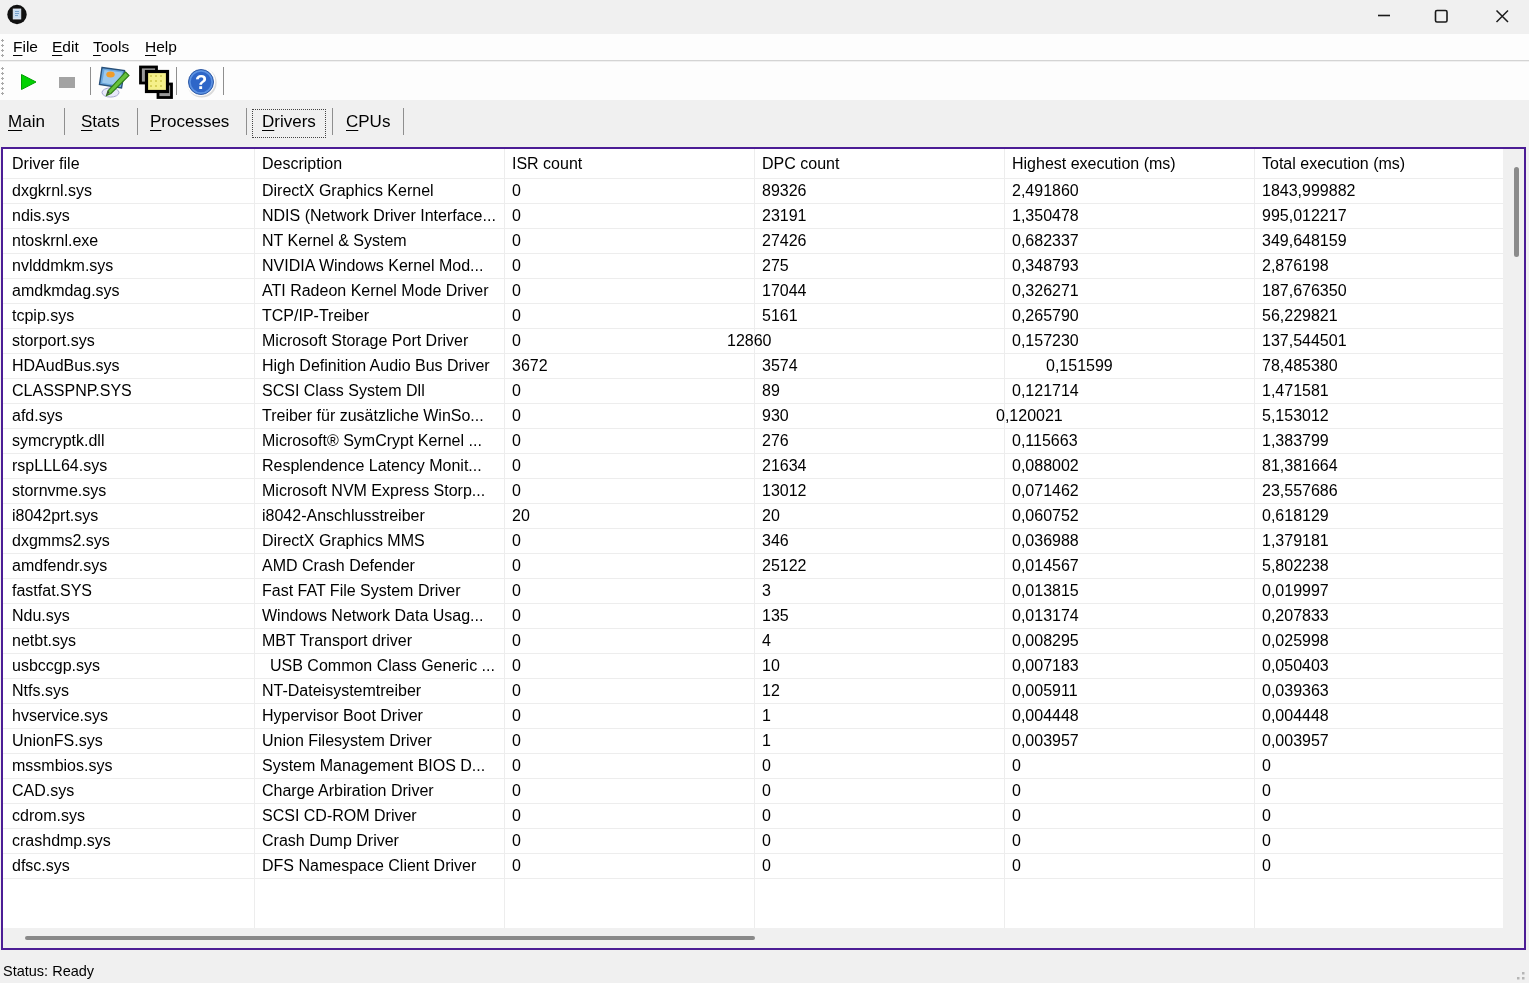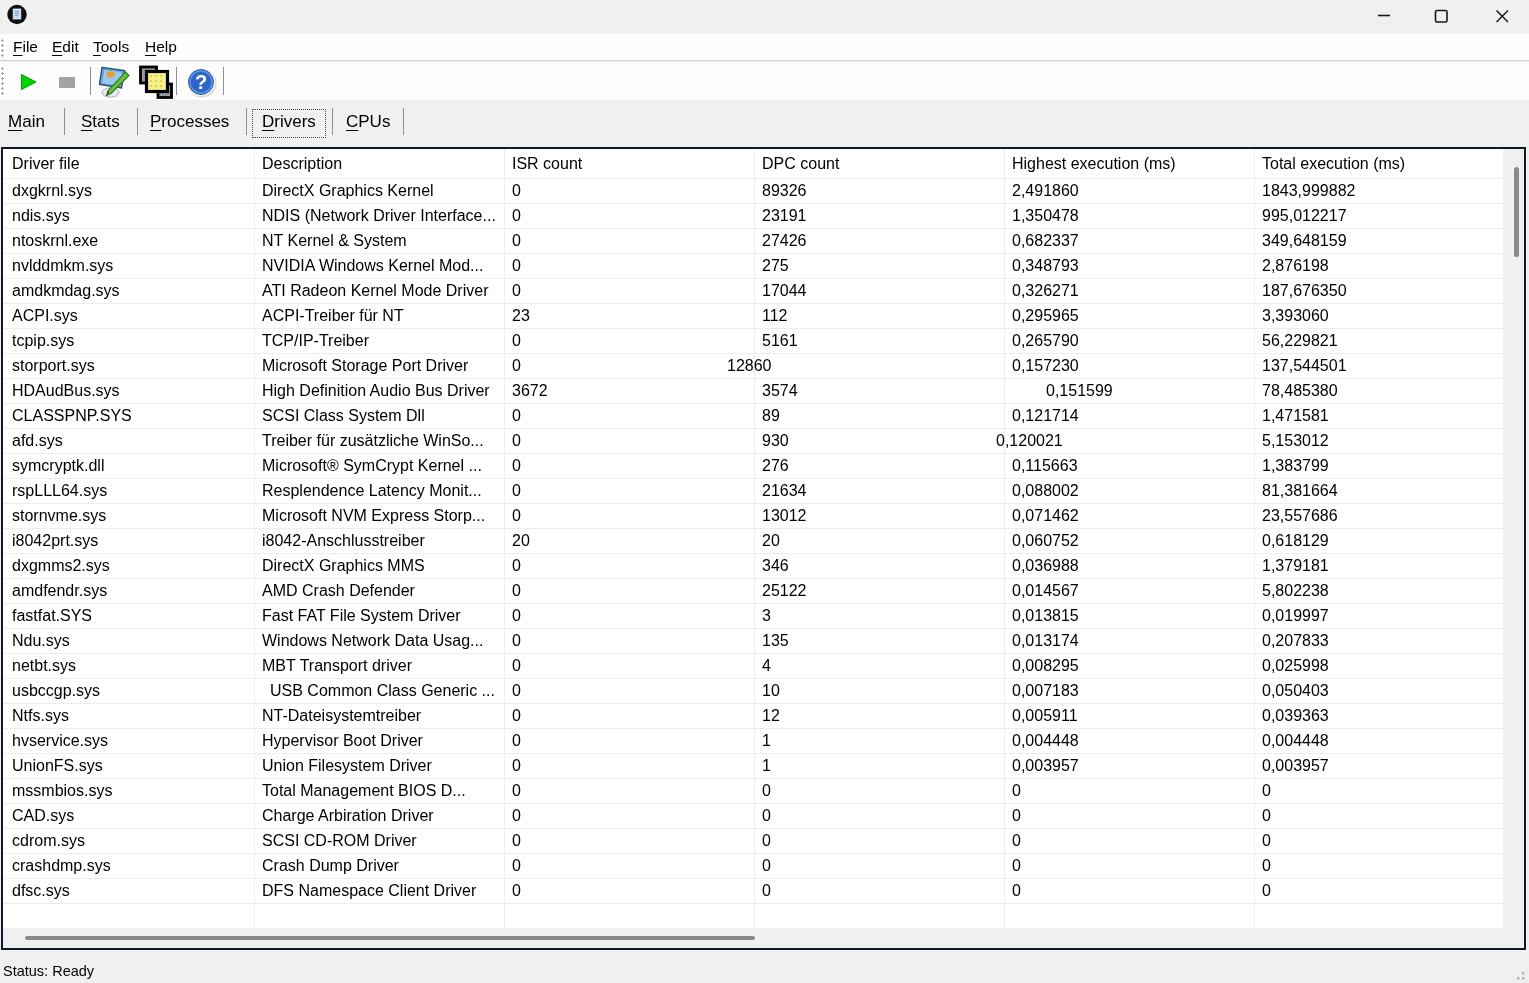--- a/index.html
+++ b/index.html
@@ -8,21 +8,21 @@
 .menubar { position:absolute; left:0; top:34px; width:1529px; height:27px; background:#fdfdfd; border-bottom:1px solid #d4d4d4; }
 .menubar span { position:absolute; top:4px; font-size:15.5px; }
 .toolbar { position:absolute; left:0; top:62px; width:1529px; height:38px; background:#fdfdfd; }
 .handle { position:absolute; width:3px; background-image:radial-gradient(circle 1.2px, #a9a9a9 99%, transparent 100%); background-size:3px 5px; }
 .tsep { position:absolute; top:5px; width:1px; height:28px; background:#8f8f8f; }
 .tabrow { position:absolute; left:0; top:100px; width:1529px; height:48px; background:#f0f0f0; }
 .tabrow .tab { position:absolute; top:12px; font-size:17px; }
 .tabsep { position:absolute; top:8px; width:1px; height:27px; background:#8f8f8f; }
 .focusbox { position:absolute; left:252px; top:9px; width:74px; height:29px; border:1px dotted #444; }
 u { text-underline-offset:2.5px; text-decoration-thickness:1px; }
-.table { position:absolute; left:1px; top:147px; width:1525px; height:803px; border:2px solid #0f172a; background:#fff; }
+.table { position:absolute; left:1px; top:147px; width:1525px; height:803px; border:2px solid #4c1d95; background:#fff; }
 .thead { position:absolute; left:0; top:0; width:1500px; height:30px; border-bottom:1px solid #ededed; }
 .thead span { position:absolute; top:6px; font-size:16px; white-space:pre; }
 .tbody { position:absolute; left:0; top:30px; width:1500px; }
 .tr { position:relative; width:1500px; height:25px; border-bottom:1px solid #ededed; }
 .tr span { position:absolute; top:2.5px; font-size:16px; white-space:pre; }
 .vsep { position:absolute; top:0; width:1px; height:780px; background:#ededed; }
 .vgutter { position:absolute; right:0; top:0; width:21px; height:799px; background:#f0f0f0; }
 .vthumb { position:absolute; left:1511px; top:18px; width:5px; height:90px; background:#8b8b8b; border-radius:2.5px; }
 .hscroll { position:absolute; left:0; top:779px; width:1500px; height:20px; background:#f0f0f0; }
 .hthumb { position:absolute; left:22px; top:8px; width:730px; height:4px; background:#898989; border-radius:2px; }
@@ -151,28 +151,20 @@
       </div>
 <div class="tr">
         <span style="left:9px">amdkmdag.sys</span>
         <span style="left:259px">ATI Radeon Kernel Mode Driver</span>
         <span style="left:509px">0</span>
         <span style="left:759px">17044</span>
         <span style="left:1009px">0,326271</span>
         <span style="left:1259px">187,676350</span>
       </div>
 <div class="tr">
-        <span style="left:9px">ACPI.sys</span>
-        <span style="left:259px">ACPI-Treiber für NT</span>
-        <span style="left:509px">23</span>
-        <span style="left:759px">112</span>
-        <span style="left:1009px">0,295965</span>
-        <span style="left:1259px">3,393060</span>
-      </div>
-<div class="tr">
         <span style="left:9px">tcpip.sys</span>
         <span style="left:259px">TCP/IP-Treiber</span>
         <span style="left:509px">0</span>
         <span style="left:759px">5161</span>
         <span style="left:1009px">0,265790</span>
         <span style="left:1259px">56,229821</span>
       </div>
 <div class="tr">
         <span style="left:9px">storport.sys</span>
         <span style="left:259px">Microsoft Storage Port Driver</span>
@@ -304,21 +296,21 @@
 <div class="tr">
         <span style="left:9px">UnionFS.sys</span>
         <span style="left:259px">Union Filesystem Driver</span>
         <span style="left:509px">0</span>
         <span style="left:759px">1</span>
         <span style="left:1009px">0,003957</span>
         <span style="left:1259px">0,003957</span>
       </div>
 <div class="tr">
         <span style="left:9px">mssmbios.sys</span>
-        <span style="left:259px">Total Management BIOS D...</span>
+        <span style="left:259px">System Management BIOS D...</span>
         <span style="left:509px">0</span>
         <span style="left:759px">0</span>
         <span style="left:1009px">0</span>
         <span style="left:1259px">0</span>
       </div>
 <div class="tr">
         <span style="left:9px">CAD.sys</span>
         <span style="left:259px">Charge Arbiration Driver</span>
         <span style="left:509px">0</span>
         <span style="left:759px">0</span>

